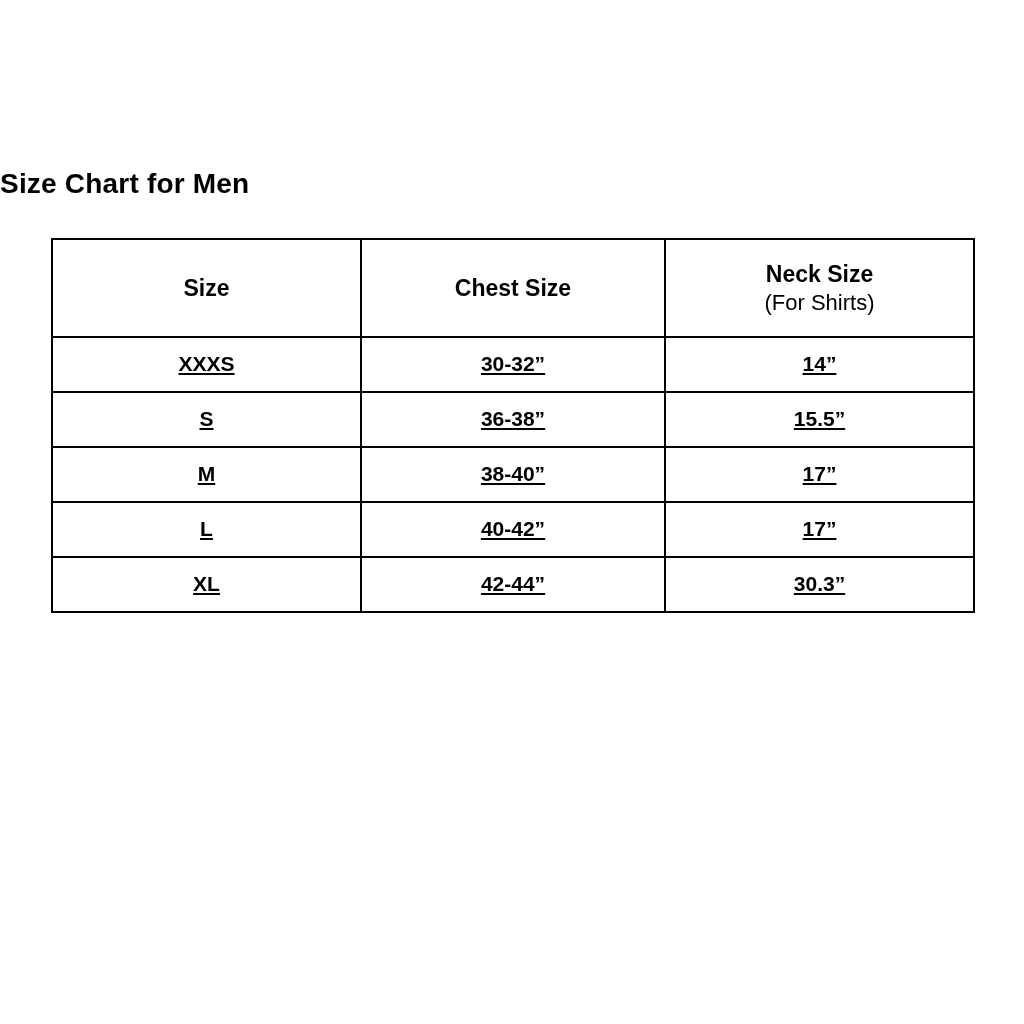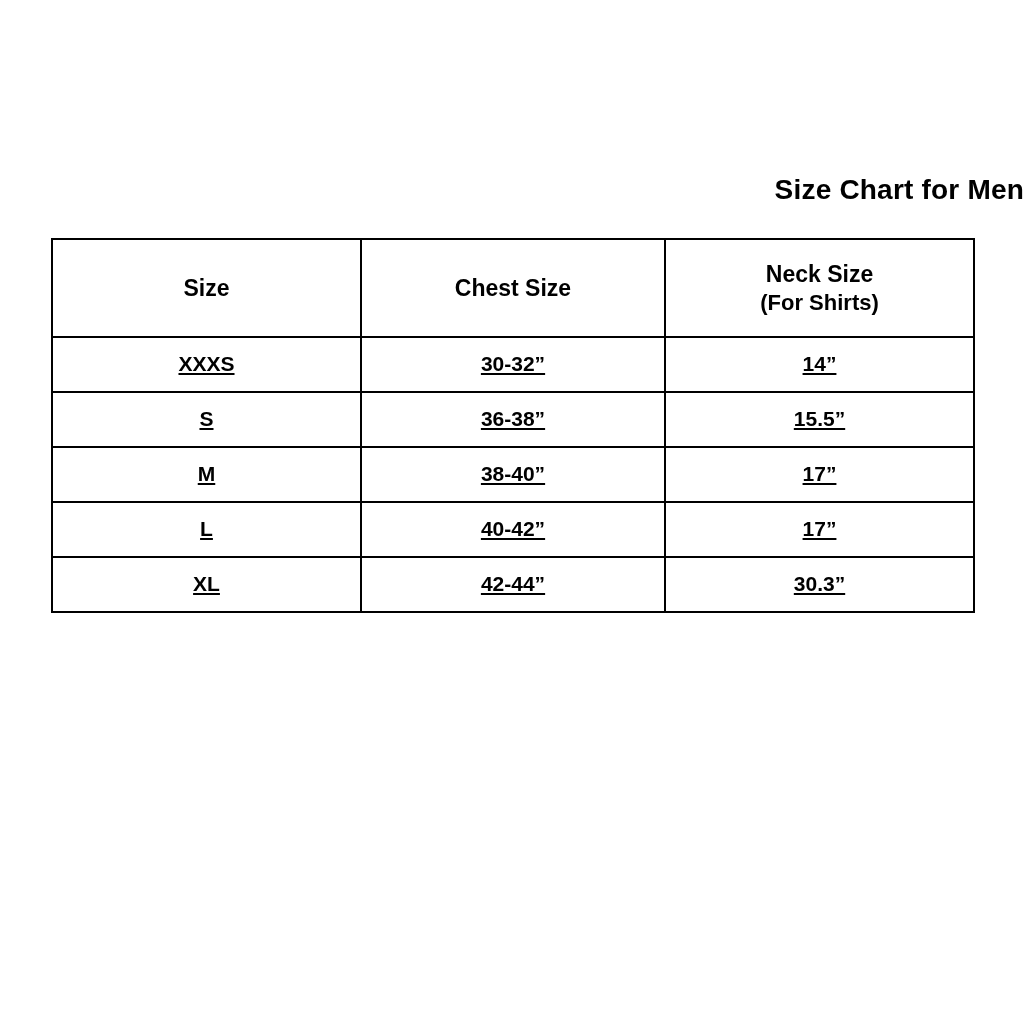--- a/index.html
+++ b/index.html
@@ -18,23 +18,23 @@
     position: absolute;
     left: 0;
     top: 0;
     width: 1024px;
     height: 1024px;
     background: #ffffff;
   }
   .chart-title {
     position: absolute;
     left: 0;
-    top: 174px;
+    top: 168px;
     width: 1024px;
-    text-align: right;
+    text-align: left;
     font-size: 28px;
     font-weight: bold;
     letter-spacing: 0.2px;
   }
   .table-wrap {
     position: absolute;
     left: 51px;
     top: 238px;
     width: 922px;
   }
@@ -60,21 +60,21 @@
   table.size-table tbody td {
     height: 53px;
     text-decoration: underline;
   }
   col.c1 { width: 309px; }
   col.c2 { width: 304px; }
   col.c3 { width: 309px; }
   .hdr-sub {
     display: block;
     font-size: 22px;
-    font-weight: bold;
+    font-weight: normal;
   }
 </style>
 </head>
 <body>
 
 <div class="page">
 
   <div class="chart-title">Size Chart for Men</div>
 
   <div class="table-wrap">

